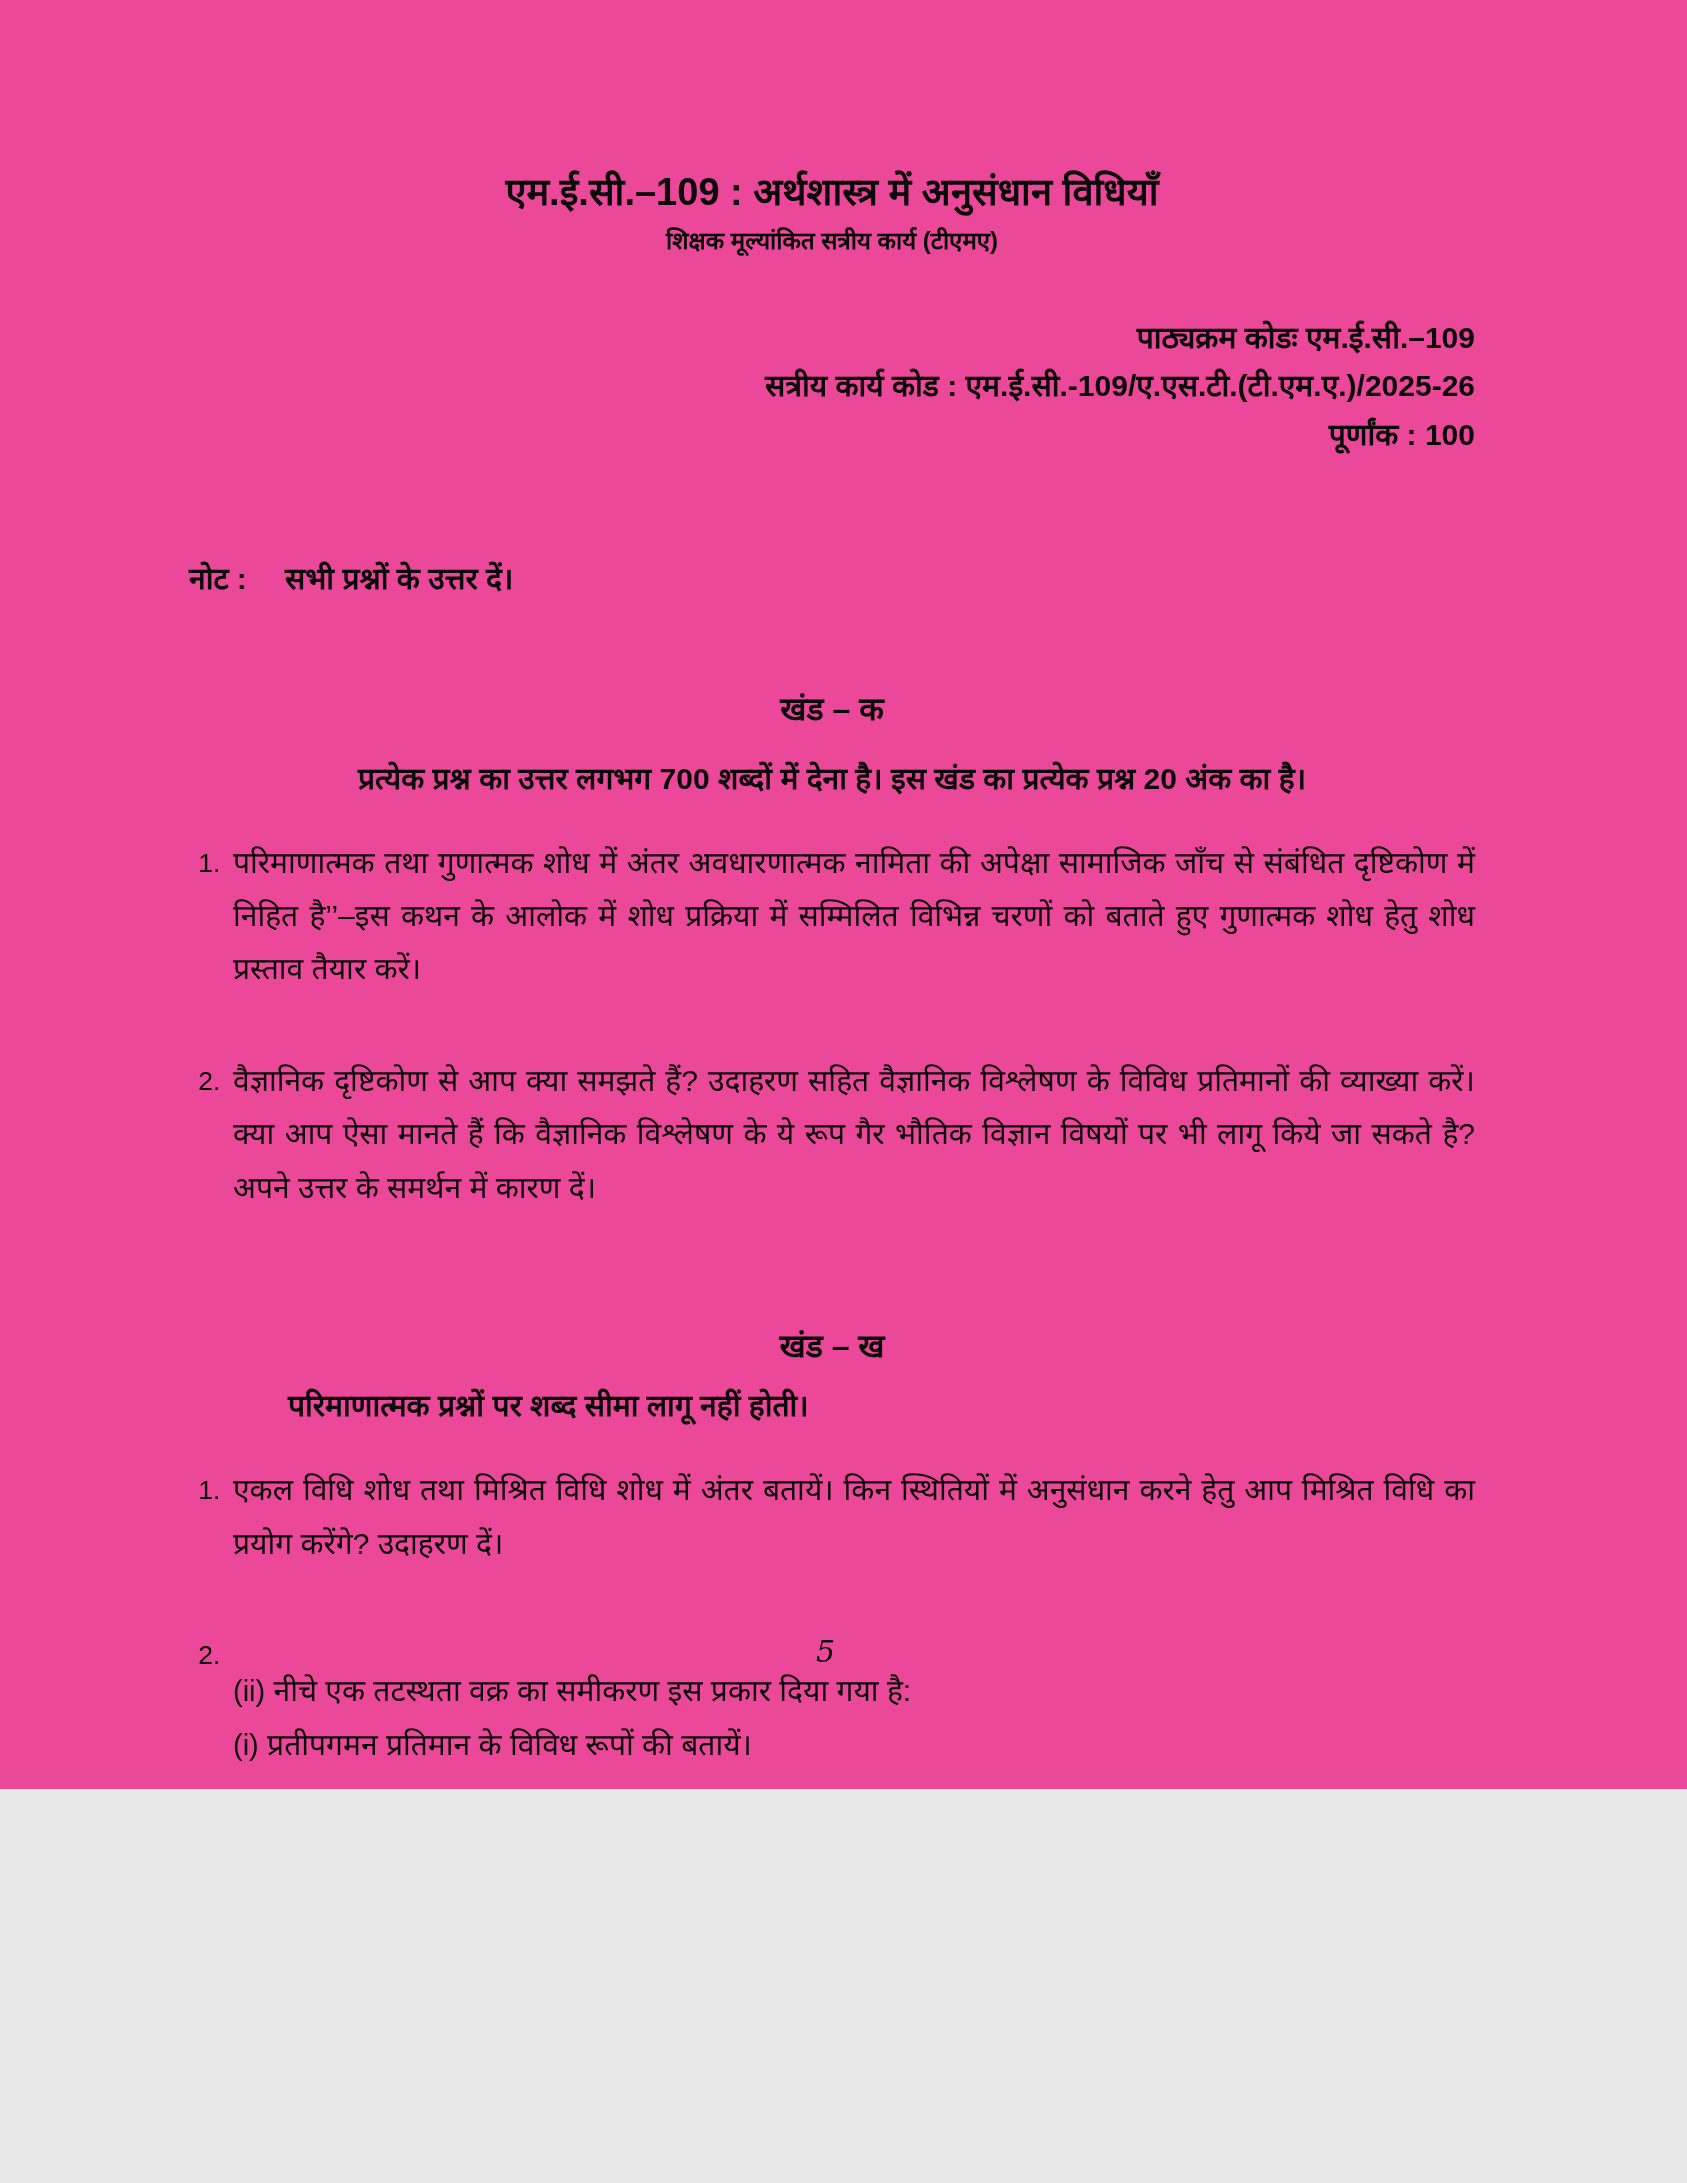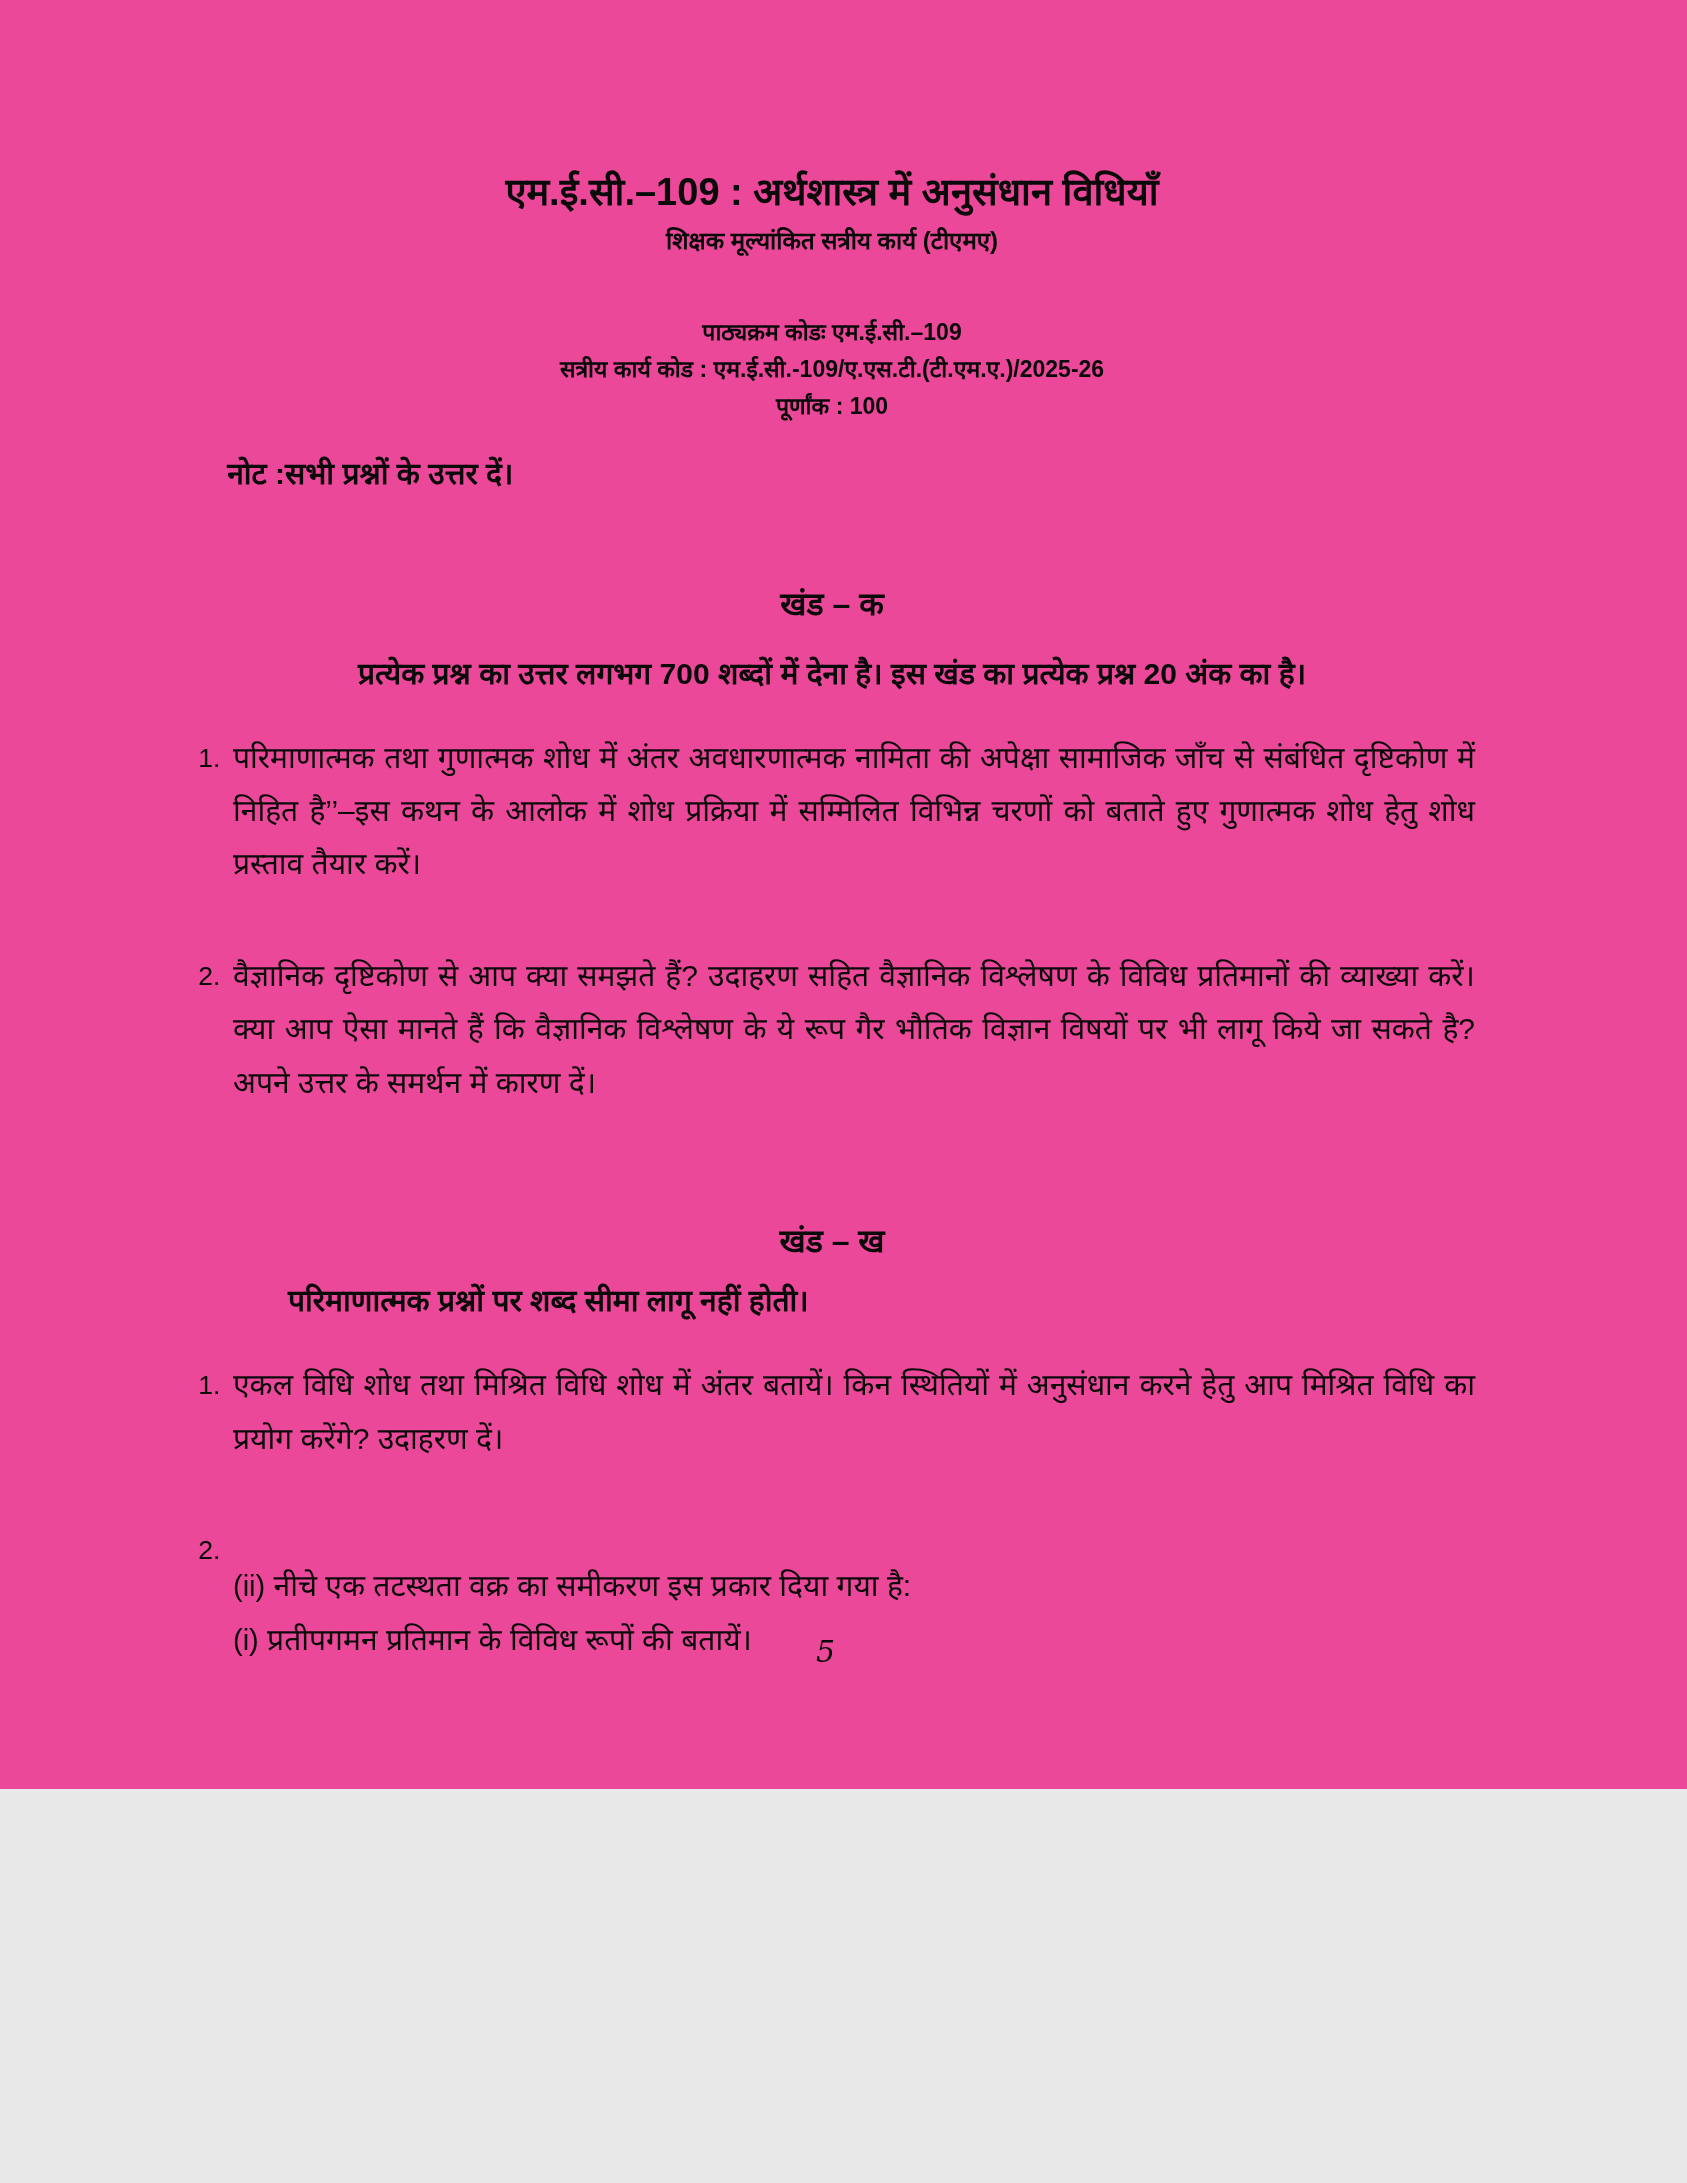--- a/index.html
+++ b/index.html
@@ -30,32 +30,31 @@
   }
   .doc-subtitle {
     margin-top: 9.3px;
     text-align: center;
     font-size: 24px;
     font-weight: 700;
     line-height: 1.25;
   }
   .meta-block {
     margin-top: 58px;
-    text-align: center;
-    font-size: 23px;
+    text-align: right;
+    font-size: 30px;
     font-weight: 700;
     line-height: 1.62;
   }
   .note-row {
-    margin-top: 27px;
+    margin-top: 98px;
     display: flex;
     font-size: 30px;
     font-weight: 700;
     line-height: 1.4;
-    text-align: right;
   }
   .note-label { flex: 0 0 96px; }
 
   
   .section-heading {
     margin-top: 86px;
     text-align: center;
     font-size: 32px;
     font-weight: 700;
   }

